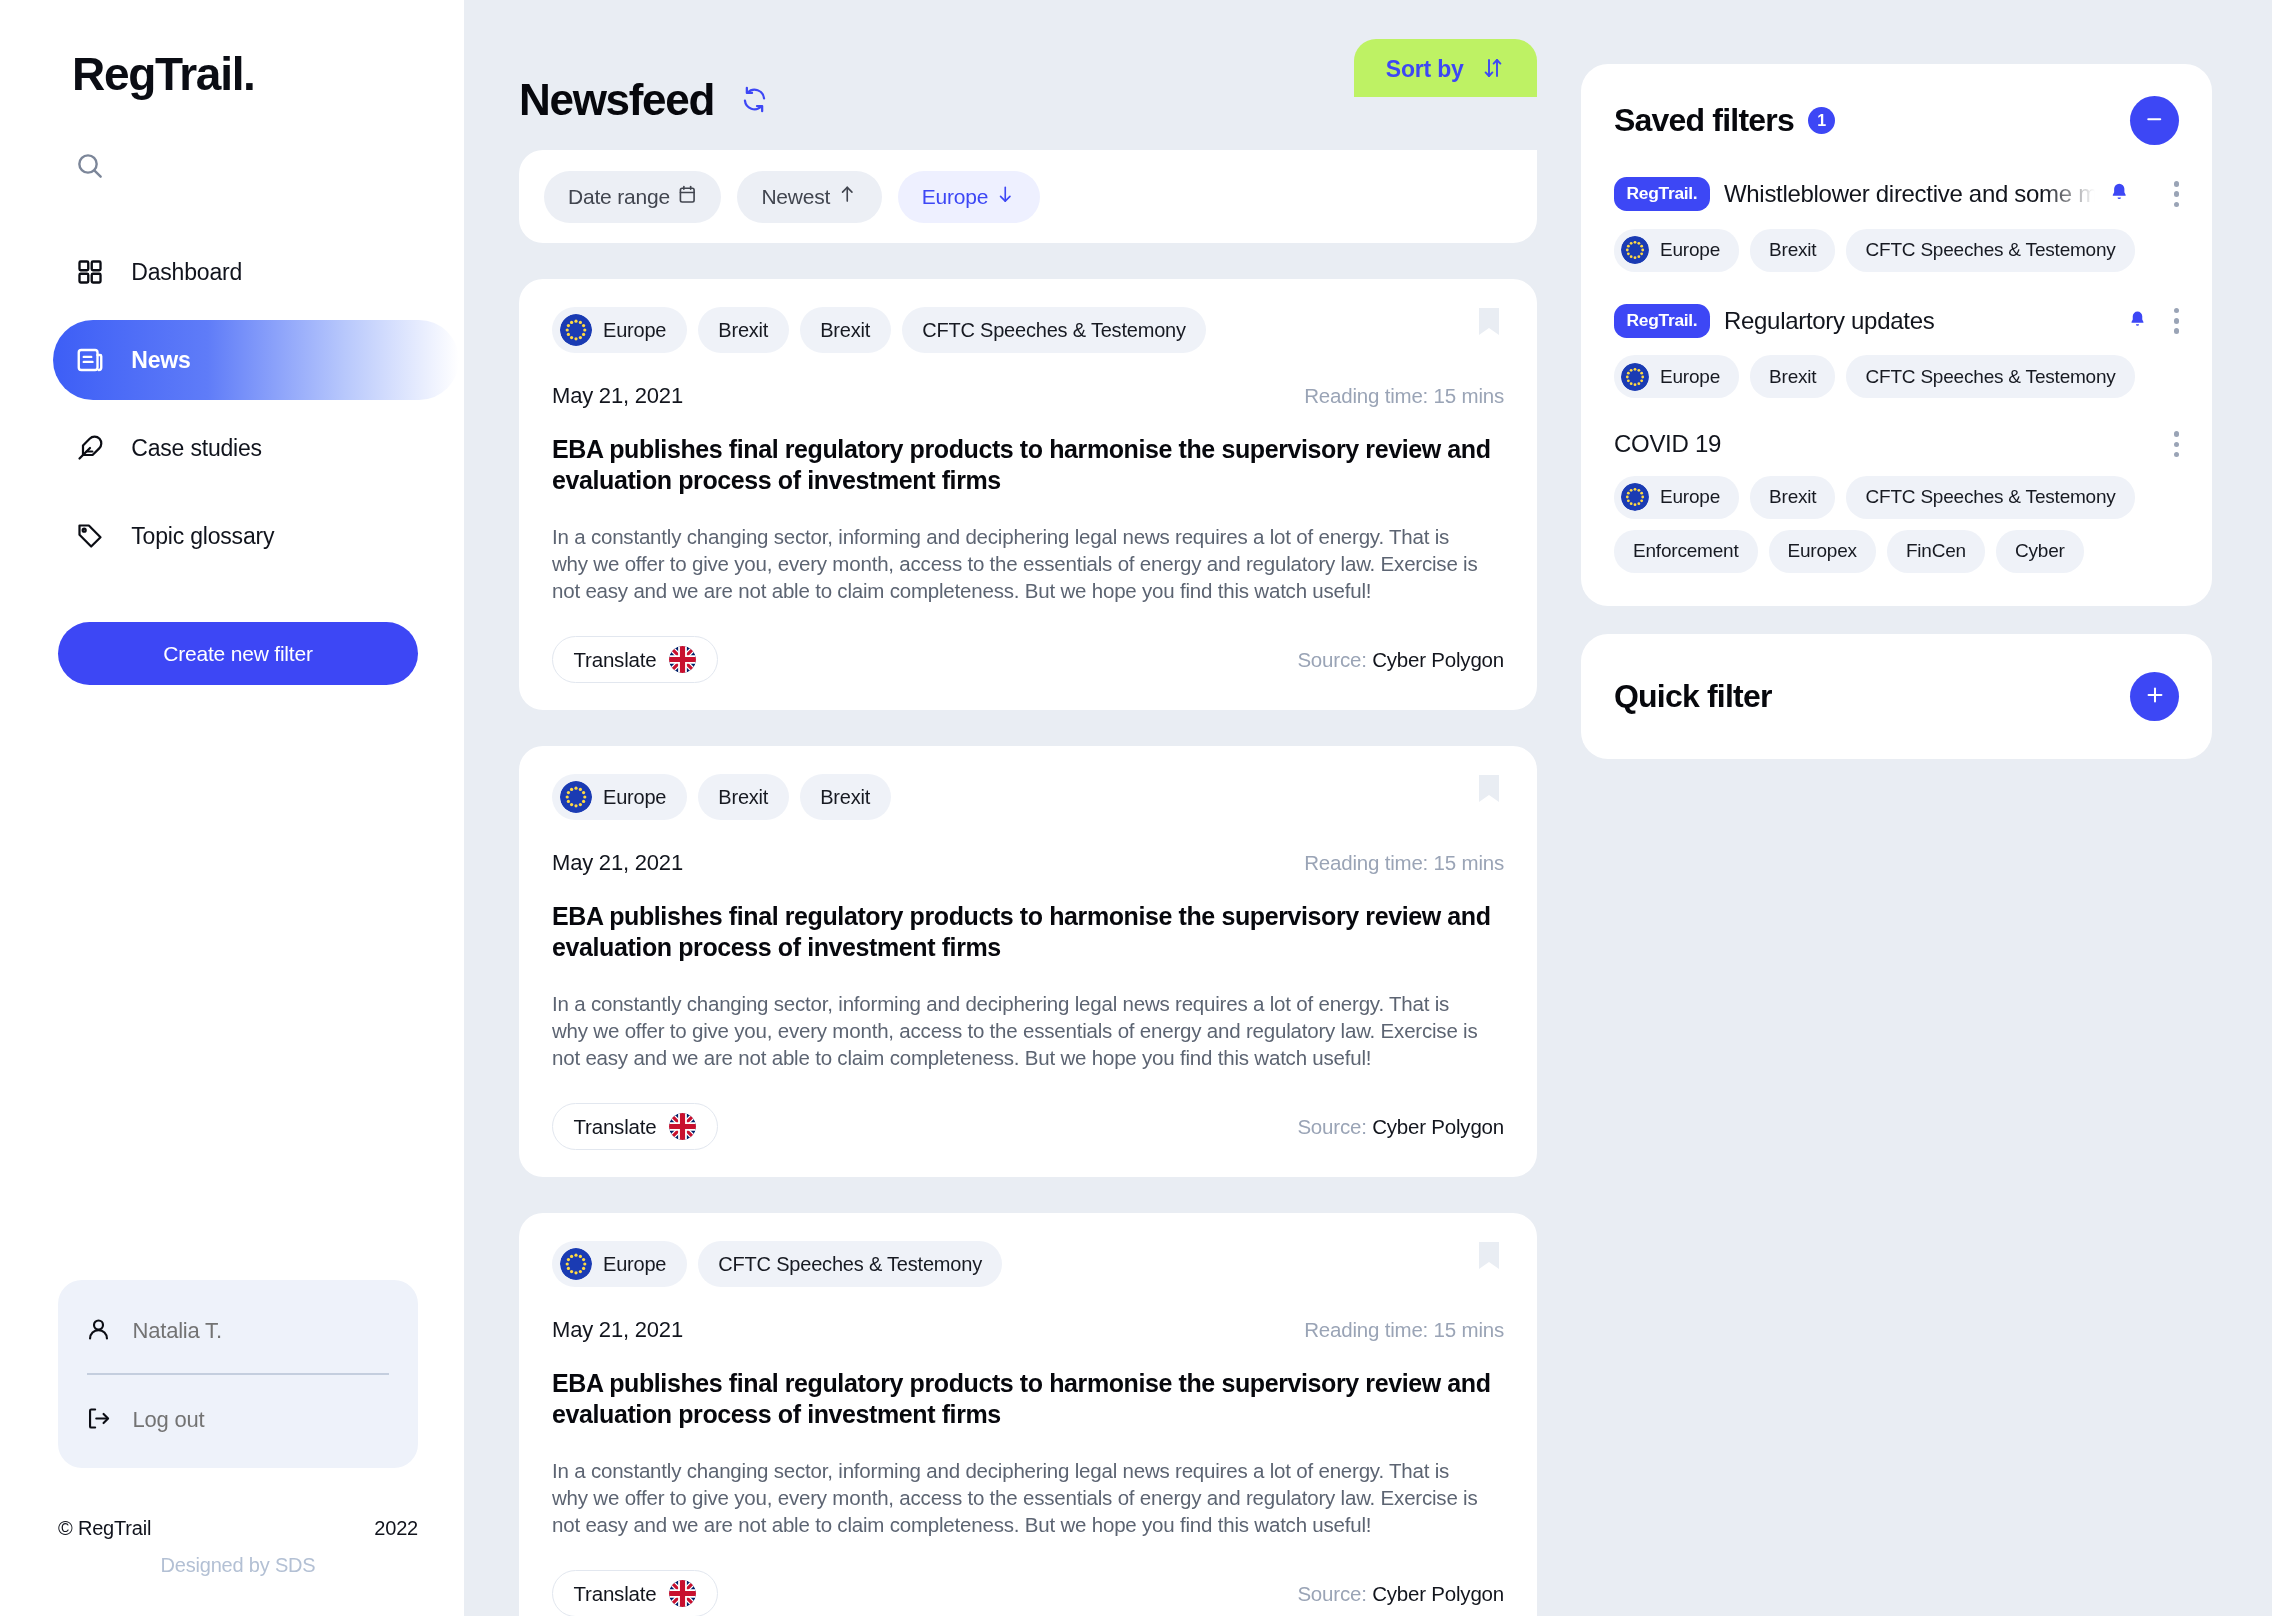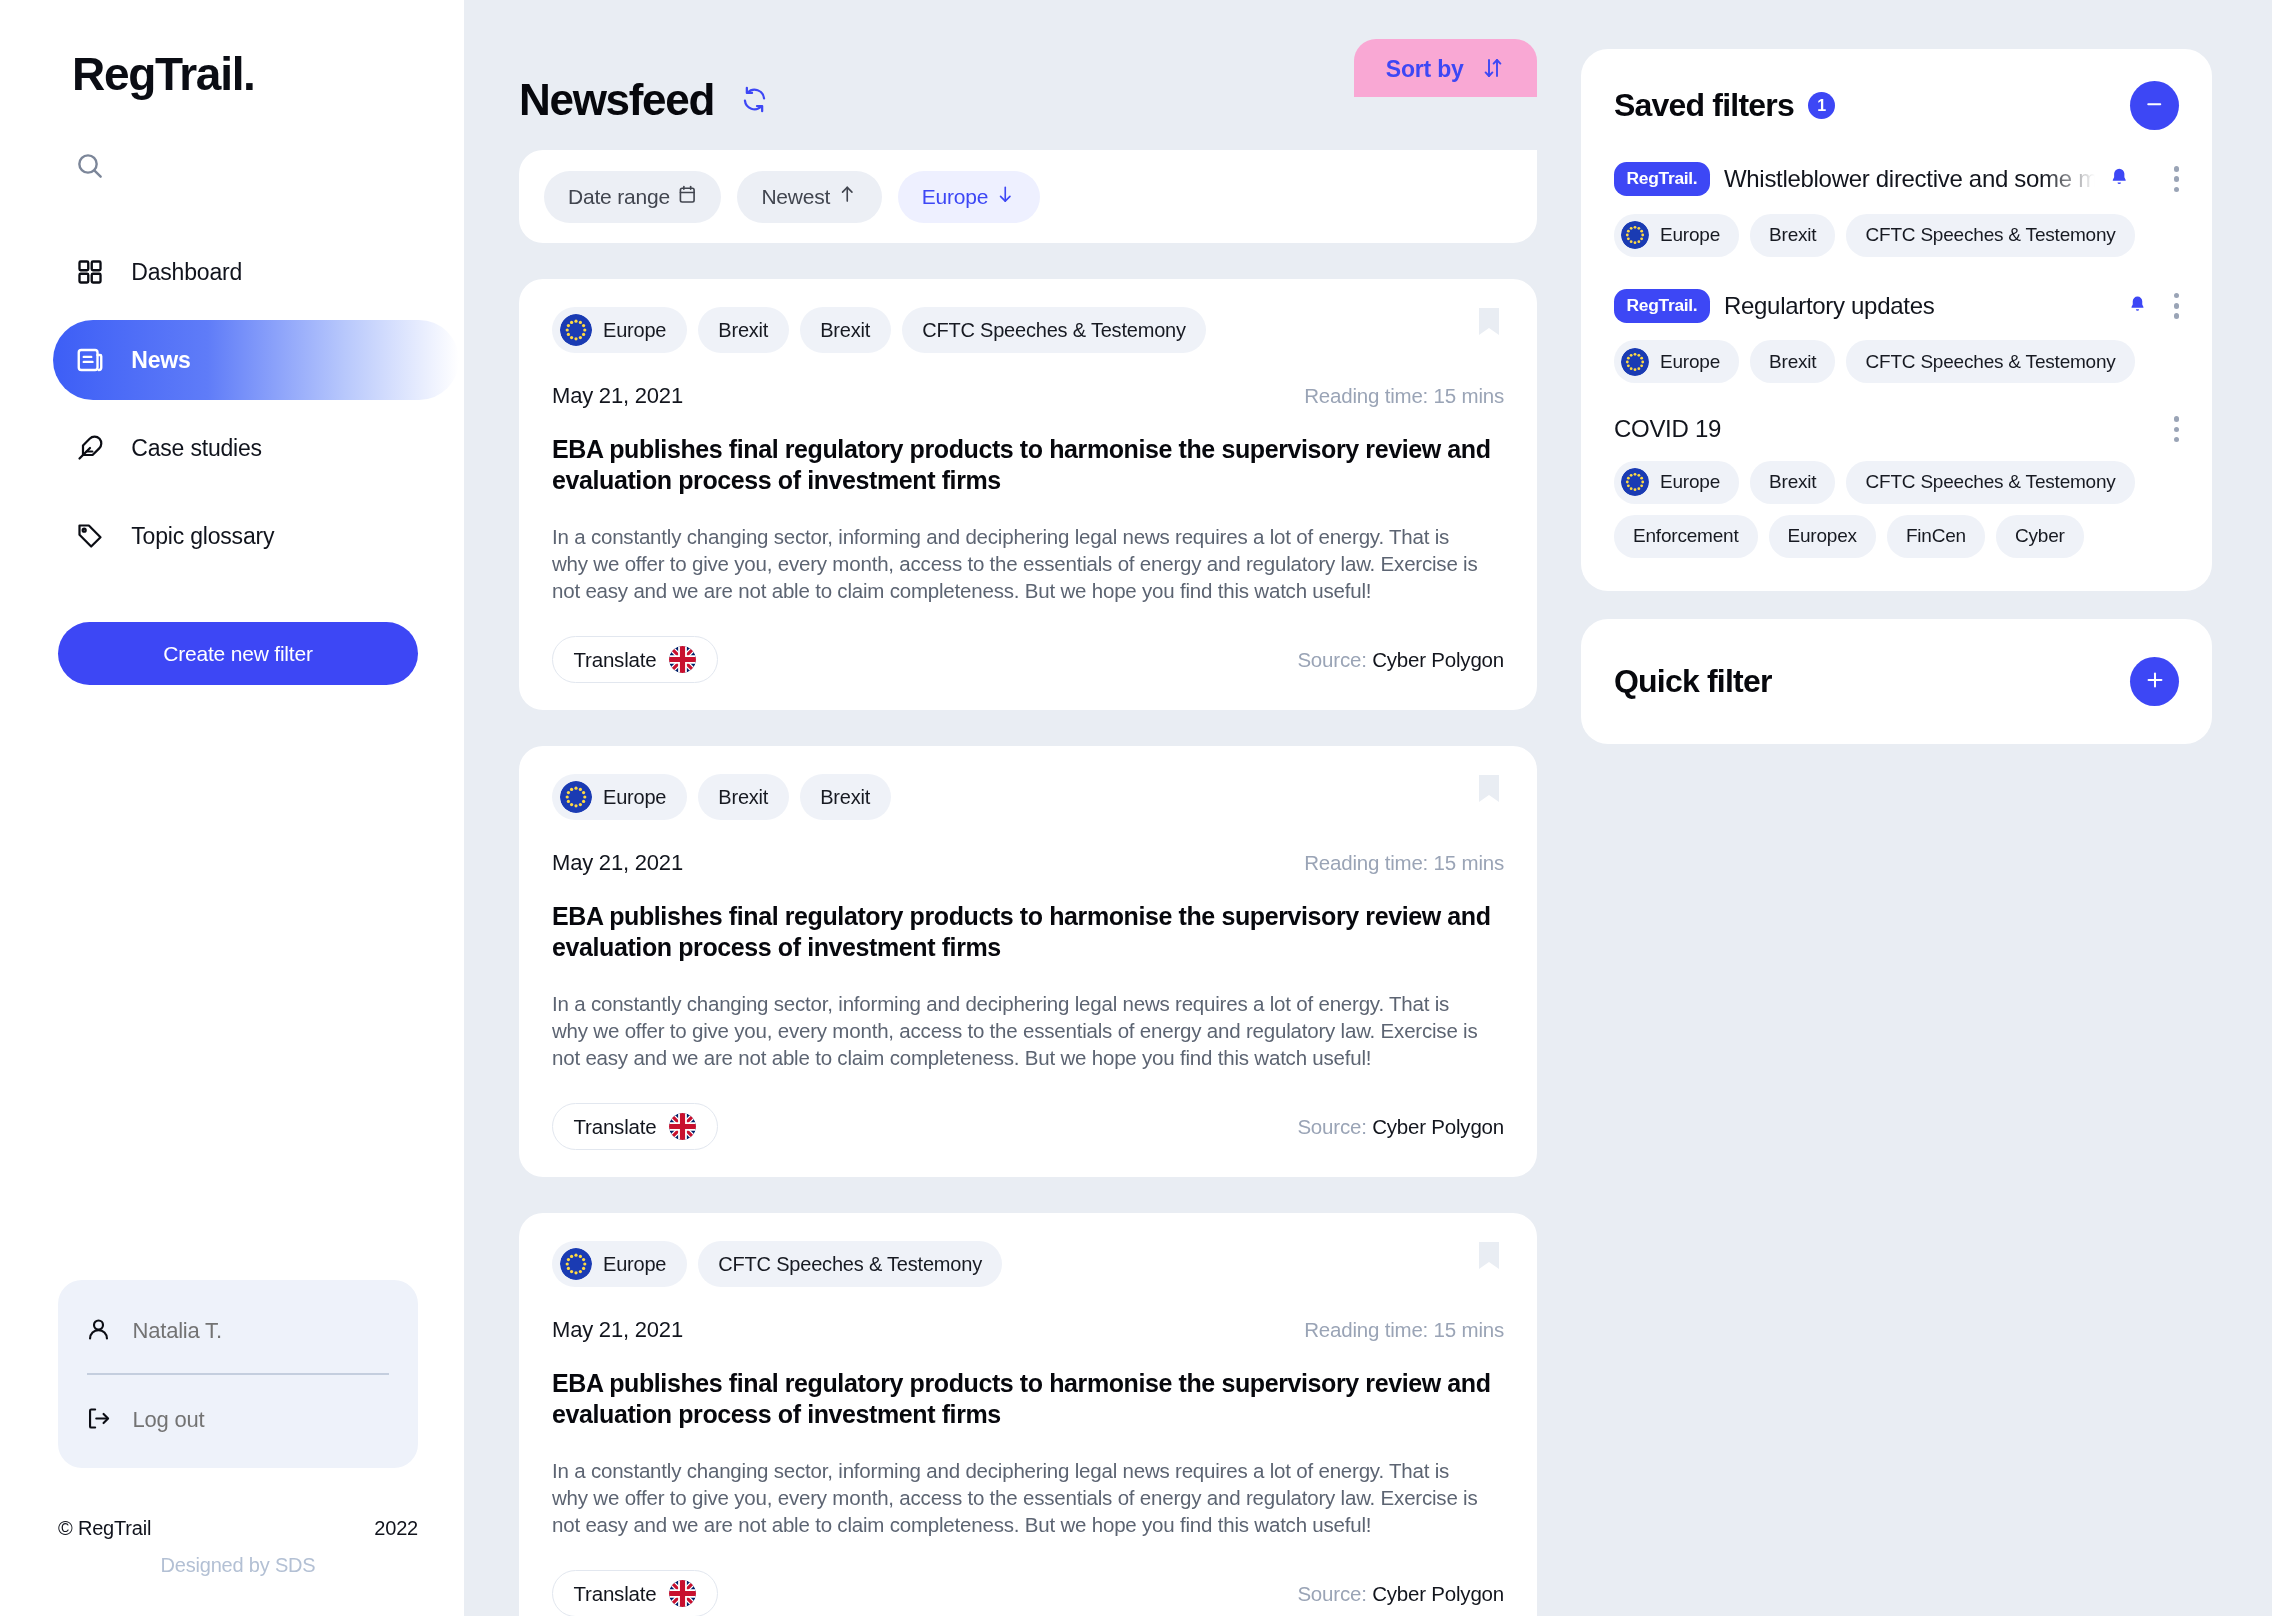--- a/index.html
+++ b/index.html
@@ -79,21 +79,21 @@
 
   .feed-head {
     display:flex; align-items:center; gap: 27px;
     height: 150px; padding-top: 49px;
   }
   .feed-title { font-size: 44px; font-weight: 700; letter-spacing: -1.3px; color: #07080d; }
   .refresh-btn { cursor:pointer; display:flex; align-items:center; }
 
   .sortby-tab {
     position: absolute; right: 0; top: 39px;
-    background: #f9a8d4; border-radius: 22px 22px 0 0;
+    background: #bef264; border-radius: 22px 22px 0 0;
     padding: 17.4px 32px 14px 32px;
     display:flex; align-items:center; gap: 17.4px;
     cursor:pointer;
     z-index: 3;
   }
   .sortby-tab .lbl { color:#3d47f5; font-size:23px; font-weight:700; letter-spacing:-0.2px; }
 
   .filterbar {
     background:#fff; border-radius: 24px;
     height: 93px; display:flex; align-items:center;
@@ -147,21 +147,21 @@
   .translate {
     height: 47px; border-radius: 24px; border:1.2px solid #e2e7ef;
     background:#fff; display:flex; align-items:center; gap:12.6px;
     padding: 0 20.5px; font-size: 20.5px; color:#12151d; cursor:pointer;
     letter-spacing:-0.2px;
   }
   .source { font-size: 20.5px; color:#9aa4b6; letter-spacing:-0.2px; }
   .source b { color:#12151d; font-weight:400; }
 
   
-  .right-col { width: 631px; flex: 0 0 631px; padding-top: 49px; }
+  .right-col { width: 631px; flex: 0 0 631px; padding-top: 64px; }
   .panel { background:#fff; border-radius: 27px; padding: 32px 33px 33px 33px; }
   .panel-head { display:flex; align-items:center; justify-content: space-between; }
   .panel-title { font-size: 32px; font-weight: 700; color:#07080d; letter-spacing:-0.8px; display:flex; align-items:center; gap:14px;}
   .count-badge {
     width: 27px; height: 27px; border-radius:13.4px; background:#3d47f5;
     color:#fff; font-size: 16px; display:flex; align-items:center; justify-content:center;
     font-weight:700;
   }
   .round-btn {
     width: 49px; height: 49px; border-radius: 24.5px; background:#3d47f5;

